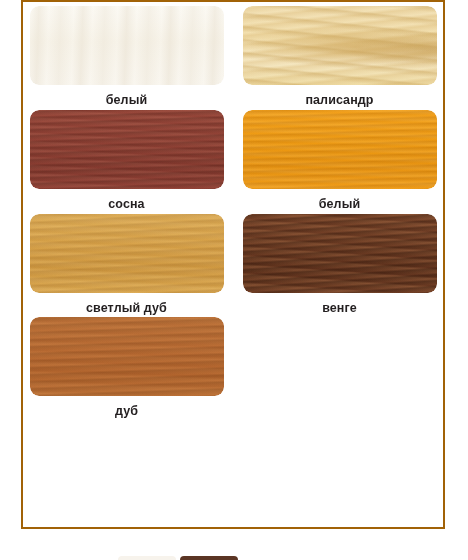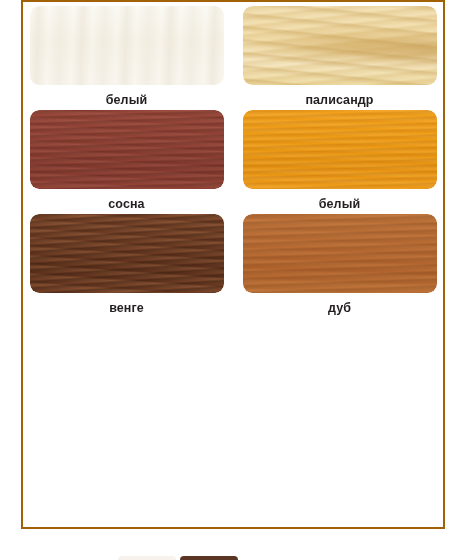--- a/index.html
+++ b/index.html
@@ -274,20 +274,26 @@
     </div>
 
     <div class="swatch-cell">
       <div class="swatch-chip">
         <div class="grain g-sosna"></div>
       </div>
       <div class="swatch-label">белый</div>
     </div>
 
 
+    <div class="swatch-cell">
+      <div class="swatch-chip">
+        <div class="grain g-lightoak"></div>
+      </div>
+      <div class="swatch-label">светлый дуб</div>
+    </div>
 
     <div class="swatch-cell">
       <div class="swatch-chip">
         <div class="grain g-walnut"></div>
       </div>
       <div class="swatch-label">венге</div>
     </div>
 
     <div class="swatch-cell">
       <div class="swatch-chip">

